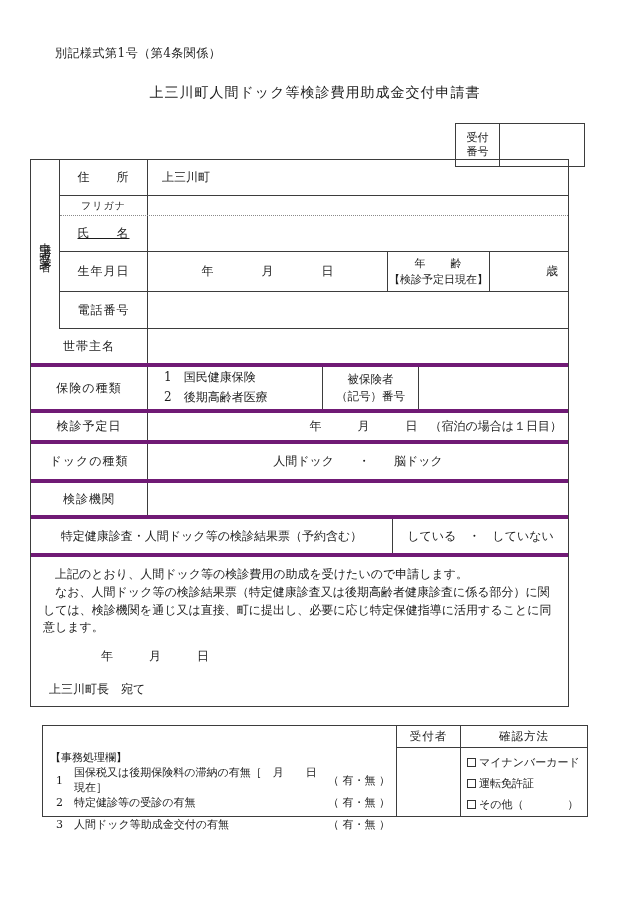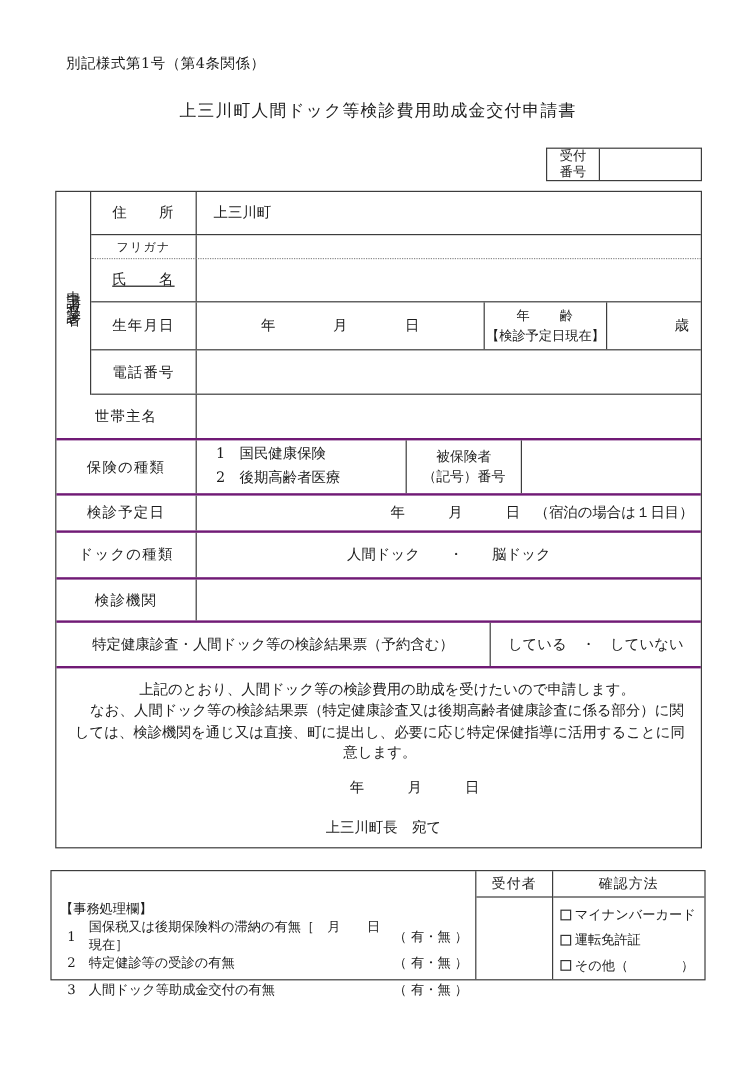--- a/index.html
+++ b/index.html
@@ -8,28 +8,28 @@
     width:630px; height:903px;
     font-family:"DejaVu Serif","Liberation Serif",serif;
     color:#1c1c1c; font-size:12px;
   }
   .page { position:relative; width:630px; height:903px; background:#fff; overflow:hidden; }
 
   .form-number { position:absolute; left:55px; top:45px; font-size:12px; letter-spacing:0.5px; }
   .title { position:absolute; left:0; right:0; top:84px; text-align:center; font-size:14px; letter-spacing:1px; }
 
   
-  .receipt-box { position:absolute; left:455px; top:123px; width:130px; height:28px;
+  .receipt-box { position:absolute; left:455px; top:123px; width:130px; height:44px;
                  border:1px solid #3d3d3d; display:flex;justify-content:space-between; }
   .receipt-label { width:44px; border-right:1px solid #3d3d3d; display:flex; flex-direction:column;
                    align-items:center; justify-content:center; font-size:11px; line-height:1.3; }
   .receipt-value { flex:1; }
 
   
-  .main-table { position:absolute; left:46px; top:159px; width:539px; height:548px;
+  .main-table { position:absolute; left:30px; top:159px; width:539px; height:548px;
                 border:1px solid #3d3d3d; }
   .sec-a { display:flex; }
   .vlabel { width:29px; border-right:1px solid #3d3d3d;
             writing-mode:vertical-rl; text-orientation:mixed;
             display:flex; align-items:center; justify-content:center;
             font-size:12px; letter-spacing:3px; }
   .a-rows { flex:1; display:flex; flex-direction:column; }
   .arow { display:flex; border-bottom:1px solid #3d3d3d; position:relative; }
   .lbl { display:flex; align-items:center; justify-content:center; border-right:1px solid #3d3d3d;
          letter-spacing:1px; }
@@ -45,33 +45,33 @@
   .kana-field { height:19px; }
   .name-field { flex:1; }
   .dotline { position:absolute; left:0; right:0; top:19px; border-top:1px dotted #8a8a8a; }
   .agecell { width:102px; border-left:1px solid #3d3d3d; display:flex; flex-direction:column;
              align-items:center; justify-content:center; }
   .age1 { font-size:11px; letter-spacing:1px; }
   .age2 { font-size:11px; margin-top:1px; }
   .unitcell { width:79px; border-left:1px solid #3d3d3d; display:flex; align-items:center;
               justify-content:flex-end; padding-right:10px; }
 
-  .brow { display:flex; border-bottom:2px solid #701a75; }
+  .brow { display:flex; border-bottom:4px solid #701a75; }
   .ins-options { width:174px; padding-left:16px; display:flex; flex-direction:column;
                  justify-content:center; line-height:1.65; }
   .ins-label { width:97px; border-left:1px solid #3d3d3d; border-right:1px solid #3d3d3d;
                display:flex; flex-direction:column; align-items:center; justify-content:center;
                font-size:11.5px; line-height:1.45; }
   .val.right-text { justify-content:flex-end; padding-right:6px; }
 
   .spec-label { width:362px; border-right:1px solid #3d3d3d; display:flex; align-items:center;
                 justify-content:center; font-size:12px; }
   .spec-val { flex:1; display:flex; align-items:center; justify-content:center; }
 
-  .statement { height:149px; padding:9px 10px 0 12px; line-height:1.48;text-align:center; }
+  .statement { height:149px; padding:9px 10px 0 12px; line-height:1.48; }
   .statement p { margin:0; }
   .st-date { margin-top:11px; padding-left:58px; }
   .st-addr { margin-top:15px; padding-left:6px; }
 
   
   .admin-table { position:absolute; left:42px; top:725px; width:546px; height:92px;
                  border:1px solid #3d3d3d; display:flex; font-size:11px; }
   .adm-left { flex:1; border-right:1px solid #3d3d3d; padding-top:4px; }
   .adm-title { padding-left:7px; height:19px; font-size:11px;margin-top:20px; }
   .adm-item { height:22px; display:flex; align-items:center; padding:0 6px 0 13px; }

